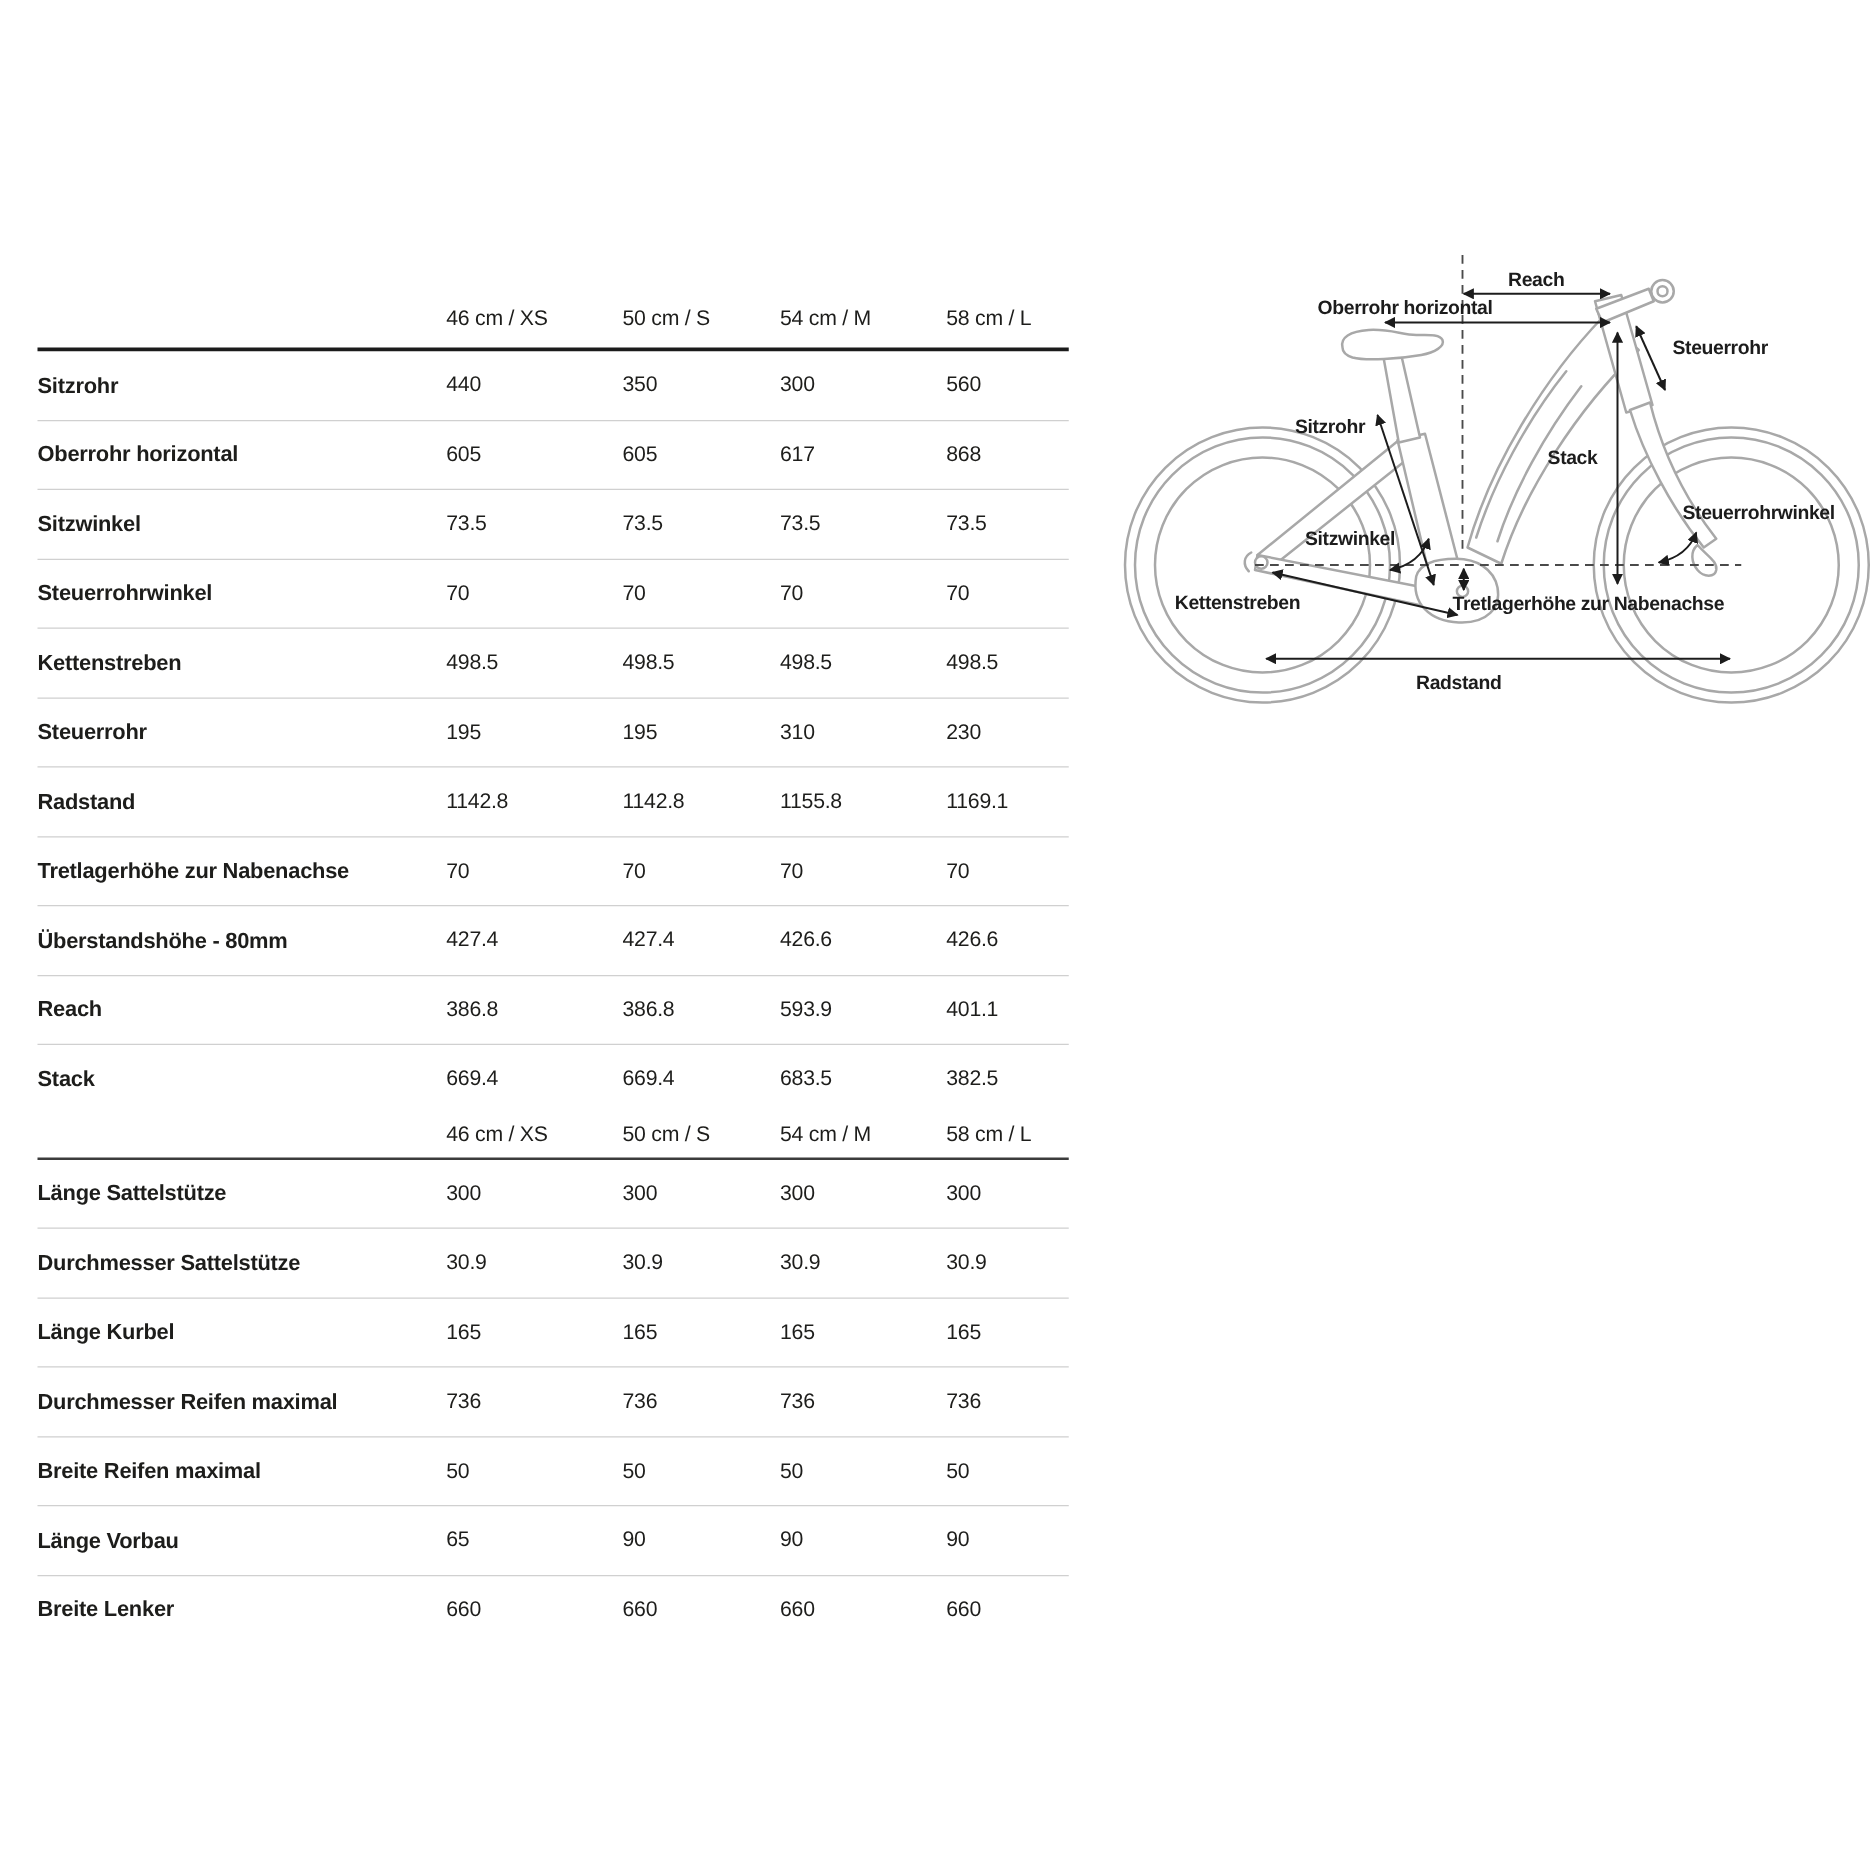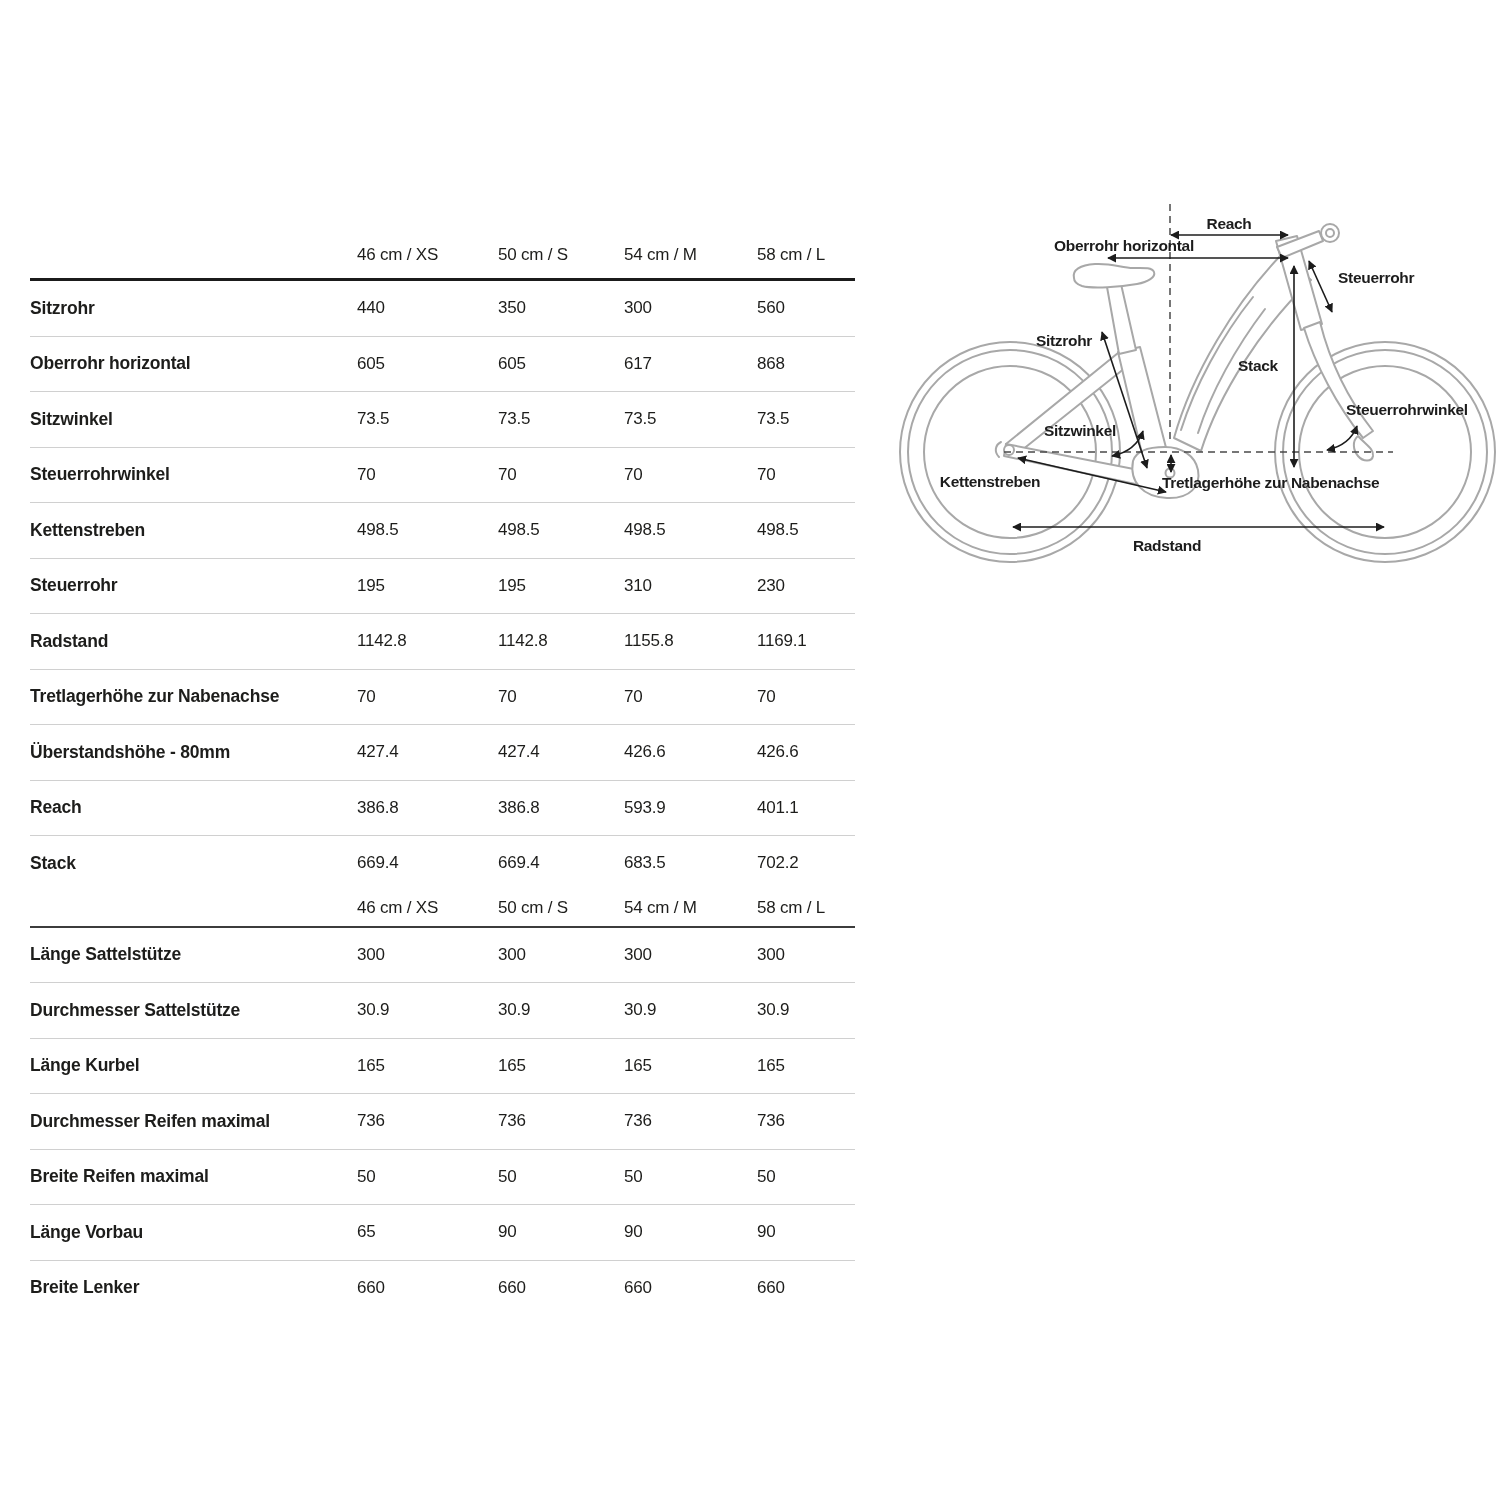--- a/index.html
+++ b/index.html
@@ -111,21 +111,21 @@
           <div class="cell value">386.8</div>
           <div class="cell value">386.8</div>
           <div class="cell value">593.9</div>
           <div class="cell value">401.1</div>
         </div>
         <div class="grid-row data">
           <div class="cell label">Stack</div>
           <div class="cell value">669.4</div>
           <div class="cell value">669.4</div>
           <div class="cell value">683.5</div>
-          <div class="cell value">702.2</div>
+          <div class="cell value">382.5</div>
         </div>
       </div>
     <div class="grid-row head second">
       <div class="cell label"></div>
       <div class="cell hcol">46 cm / XS</div>
       <div class="cell hcol">50 cm / S</div>
       <div class="cell hcol">54 cm / M</div>
       <div class="cell hcol">58 cm / L</div>
     </div>
     <div class="rows-block" id="component-rows">

